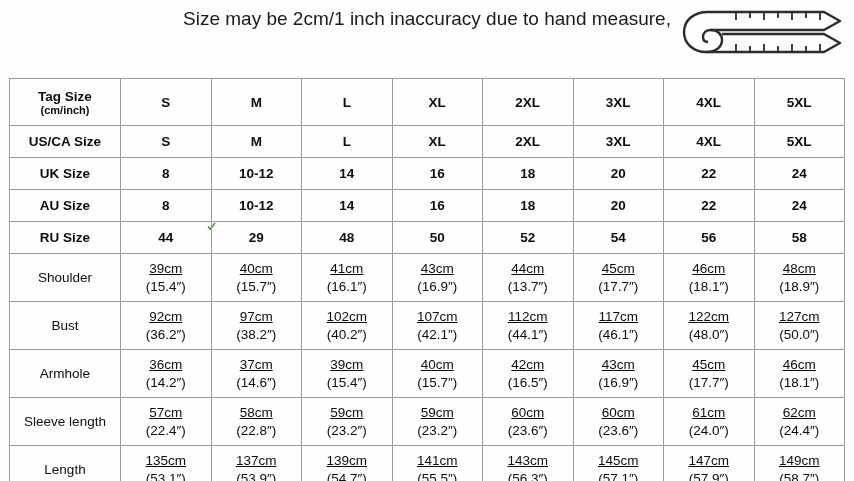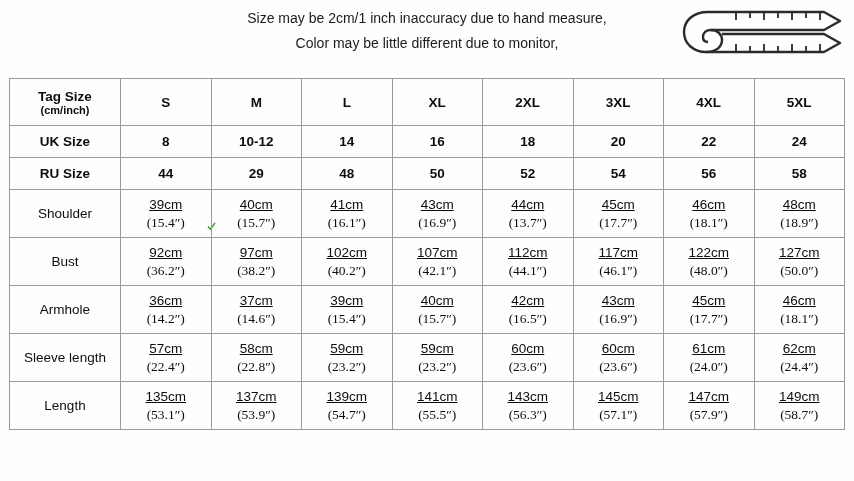--- a/index.html
+++ b/index.html
@@ -19,21 +19,21 @@
     width: 854px;
     height: 481px;
     background: #fefefe;
   }
   .notice {
     position: absolute;
     left: 0;
     top: 6px;
     width: 854px;
     text-align: center;
-    font-size: 14px;
+    font-size: 19px;
     line-height: 25px;
     color: #1b1b1b;
   }
   .notice div {
     white-space: nowrap;
   }
   .tape {
     position: absolute;
     right: 8px;
     top: 2px;
@@ -85,39 +85,37 @@
     font-weight: normal;
   }
   .cm {
     display: block;
     line-height: 18px;
     text-decoration: underline;
   }
   .inch {
     display: block;
     line-height: 18px;
-    font-family: Liberation Serif, serif;
   }
   .tick {
     position: absolute;
     left: 207px;
     top: 222px;
     width: 9px;
     height: 9px;
     pointer-events: none;
   }
 </style>
 </head>
 <body>
 
 <div class="page">
 
   <div class="notice">
     <div>Size may be 2cm/1 inch inaccuracy due to hand measure,</div>
-    <div>Color may be little different due to monitor,</div>
   </div>
 
   <svg class="tape" viewBox="0 0 172 72" xmlns="http://www.w3.org/2000/svg">
     <path d="M34 10 C20 10 10 18 10 30 C10 42 20 50 32 50 C42 50 48 45 48 38 C48 32 43 28 37 28 C32 28 29 31 29 35 C29 38 31 40 34 40" fill="none" stroke="#2b2b2b" stroke-width="2.4"></path>
     <path d="M34 10 L150 10 L166 19 L150 28 L37 28" fill="none" stroke="#2b2b2b" stroke-width="2.4" stroke-linejoin="round"></path>
     <path d="M32 50 L150 50 L166 41 L150 32 L48 32" fill="none" stroke="#2b2b2b" stroke-width="2.4" stroke-linejoin="round"></path>
     <g stroke="#2b2b2b" stroke-width="1.8">
       <line x1="62" y1="10" x2="62" y2="18"></line>
       <line x1="76" y1="10" x2="76" y2="16"></line>
       <line x1="90" y1="10" x2="90" y2="18"></line>
@@ -149,33 +147,55 @@
         <td class="head-cell">S</td>
         <td class="head-cell">M</td>
         <td class="head-cell">L</td>
         <td class="head-cell">XL</td>
         <td class="head-cell">2XL</td>
         <td class="head-cell">3XL</td>
         <td class="head-cell">4XL</td>
         <td class="head-cell">5XL</td>
       </tr>
 
+      <tr class="row-sizes">
+        <td class="row-label">US/CA Size</td>
+        <td>S</td>
+        <td>M</td>
+        <td>L</td>
+        <td>XL</td>
+        <td>2XL</td>
+        <td>3XL</td>
+        <td>4XL</td>
+        <td>5XL</td>
+      </tr>
 
       <tr class="row-sizes">
         <td class="row-label">UK Size</td>
         <td>8</td>
         <td>10-12</td>
         <td>14</td>
         <td>16</td>
         <td>18</td>
         <td>20</td>
         <td>22</td>
         <td>24</td>
       </tr>
 
+      <tr class="row-sizes">
+        <td class="row-label">AU Size</td>
+        <td>8</td>
+        <td>10-12</td>
+        <td>14</td>
+        <td>16</td>
+        <td>18</td>
+        <td>20</td>
+        <td>22</td>
+        <td>24</td>
+      </tr>
 
       <tr class="row-sizes">
         <td class="row-label">RU Size</td>
         <td>44</td>
         <td>29</td>
         <td>48</td>
         <td>50</td>
         <td>52</td>
         <td>54</td>
         <td>56</td>

